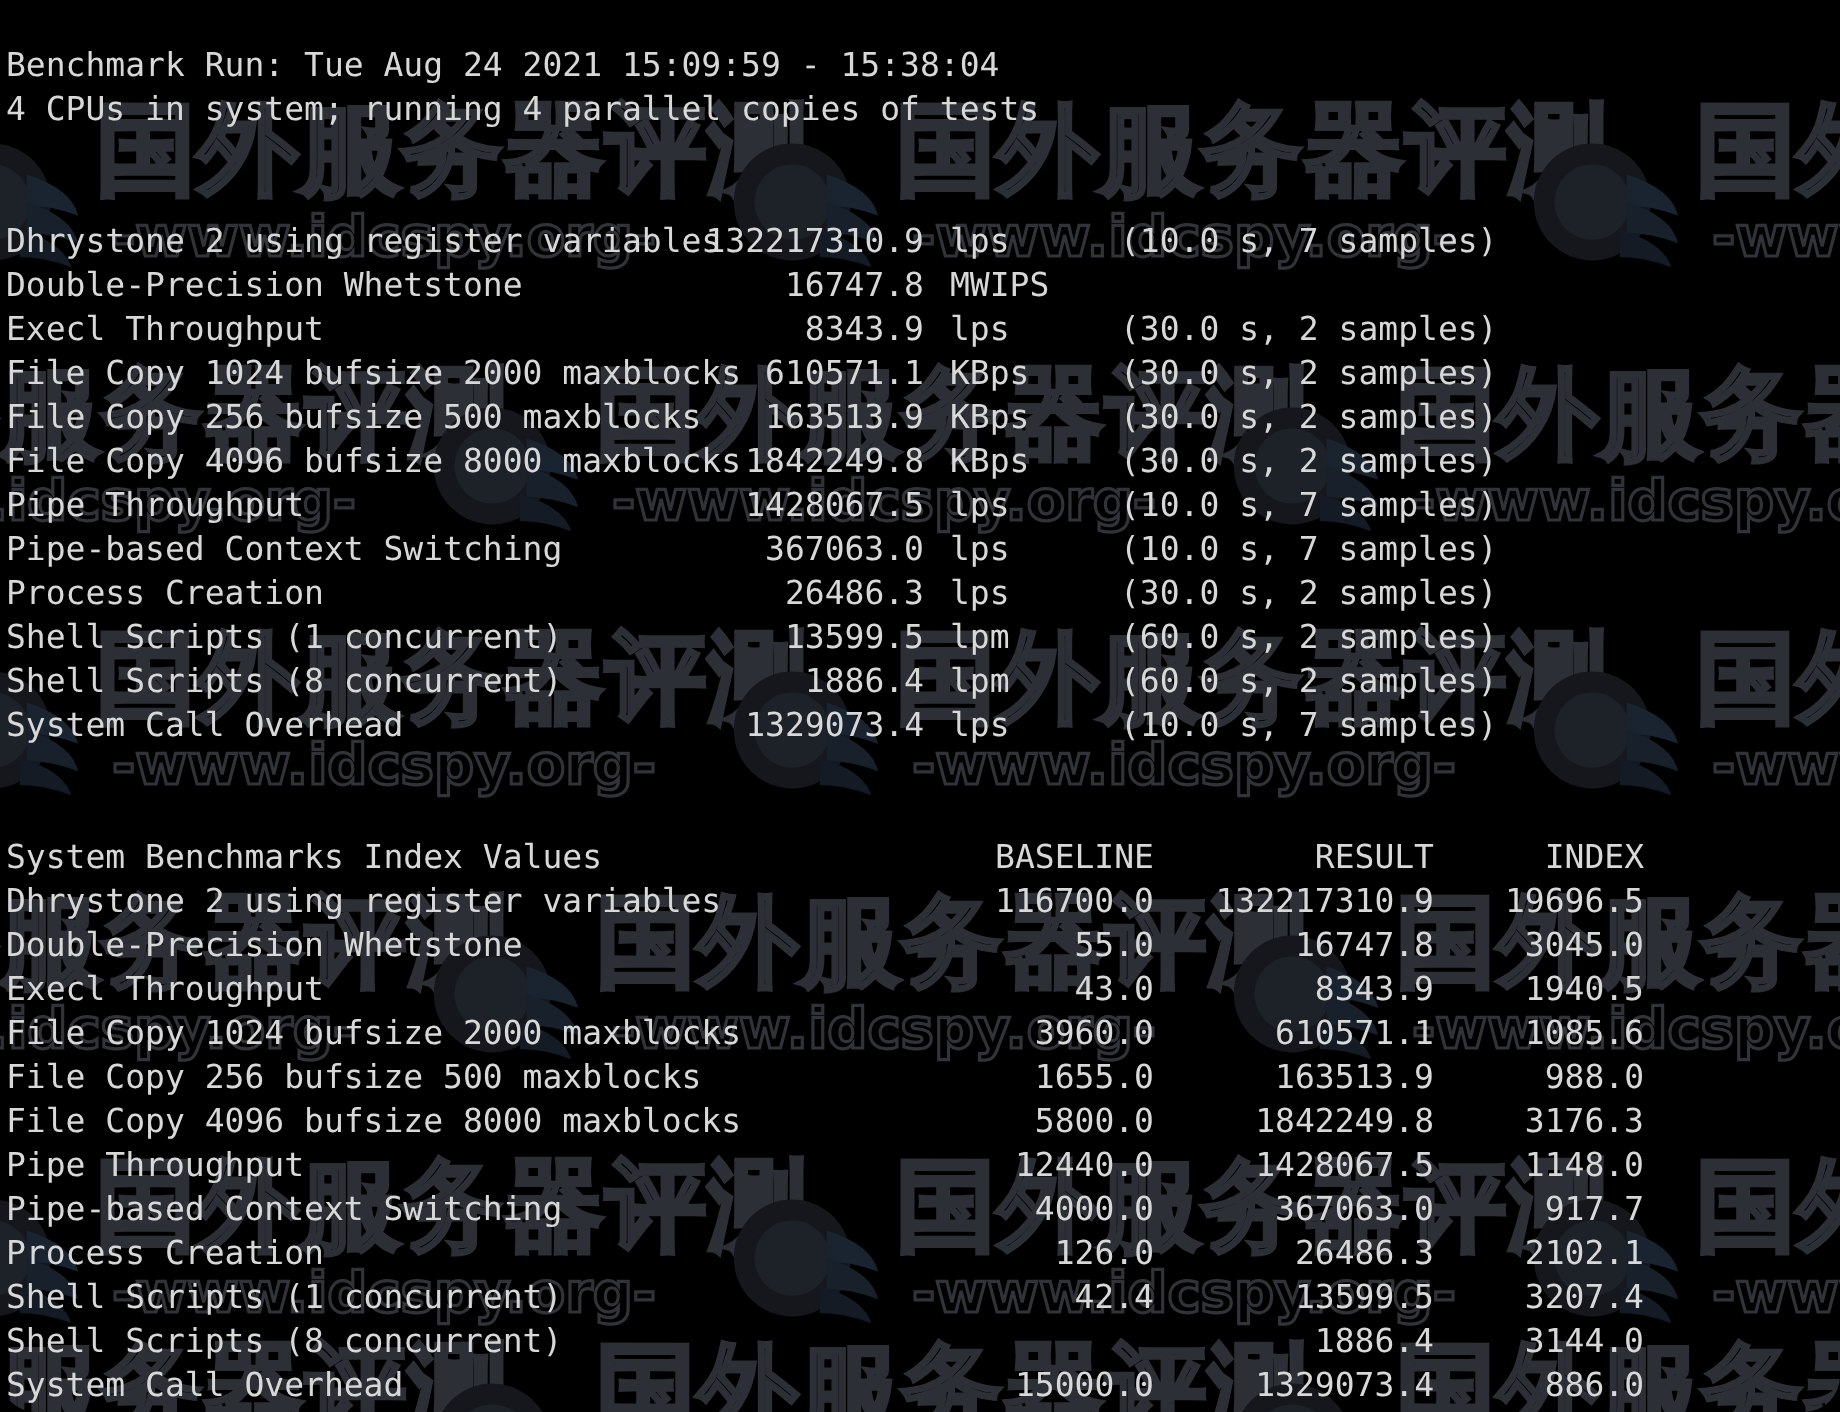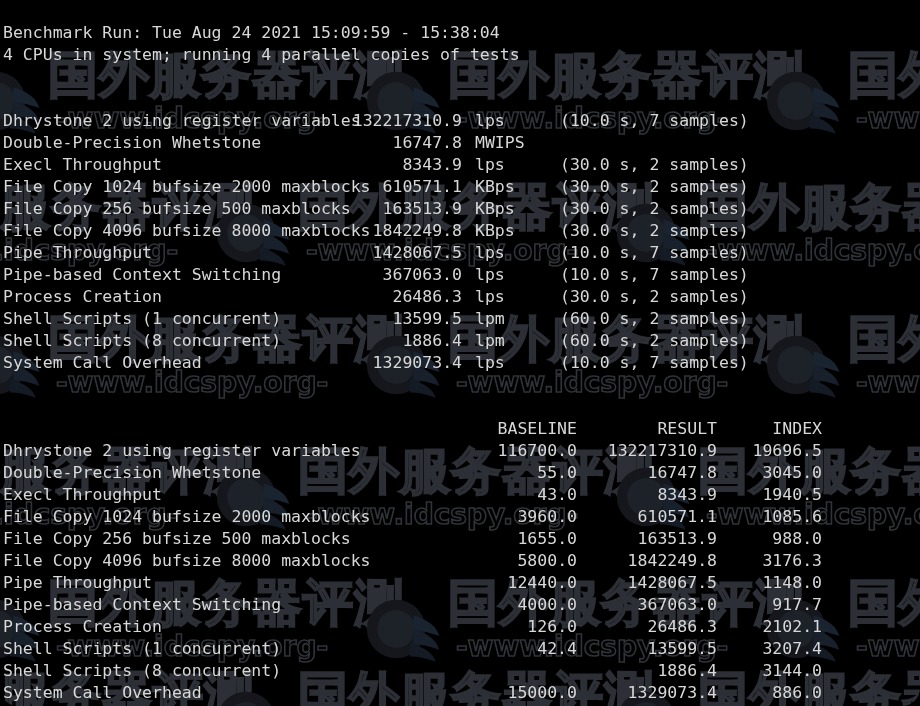--- a/index.html
+++ b/index.html
@@ -318,20 +318,21 @@
         <div class="line"><span class="col-label">Process Creation</span><span class="col-r t-value">26486.3</span><span class="col-r t-unit">lps</span><span class="col-r t-sample">(30.0 s, 2 samples)</span></div>
         <div class="line"><span class="col-label">Shell Scripts (1 concurrent)</span><span class="col-r t-value">13599.5</span><span class="col-r t-unit">lpm</span><span class="col-r t-sample">(60.0 s, 2 samples)</span></div>
         <div class="line"><span class="col-label">Shell Scripts (8 concurrent)</span><span class="col-r t-value">1886.4</span><span class="col-r t-unit">lpm</span><span class="col-r t-sample">(60.0 s, 2 samples)</span></div>
         <div class="line"><span class="col-label">System Call Overhead</span><span class="col-r t-value">1329073.4</span><span class="col-r t-unit">lps</span><span class="col-r t-sample">(10.0 s, 7 samples)</span></div>
       </div>
 
     <div class="blank"></div>
     <div class="blank"></div>
 
     <div class="line">
+      <span class="col-label">System Benchmarks Index Values</span>
       <span class="col-r i-base">BASELINE</span>
       <span class="col-r i-res">RESULT</span>
       <span class="col-r i-idx">INDEX</span>
     </div>
 
     <div id="index-rows">
         <div class="line"><span class="col-label">Dhrystone 2 using register variables</span><span class="col-r i-base">116700.0</span><span class="col-r i-res">132217310.9</span><span class="col-r i-idx">19696.5</span></div>
         <div class="line"><span class="col-label">Double-Precision Whetstone</span><span class="col-r i-base">55.0</span><span class="col-r i-res">16747.8</span><span class="col-r i-idx">3045.0</span></div>
         <div class="line"><span class="col-label">Execl Throughput</span><span class="col-r i-base">43.0</span><span class="col-r i-res">8343.9</span><span class="col-r i-idx">1940.5</span></div>
         <div class="line"><span class="col-label">File Copy 1024 bufsize 2000 maxblocks</span><span class="col-r i-base">3960.0</span><span class="col-r i-res">610571.1</span><span class="col-r i-idx">1085.6</span></div>

